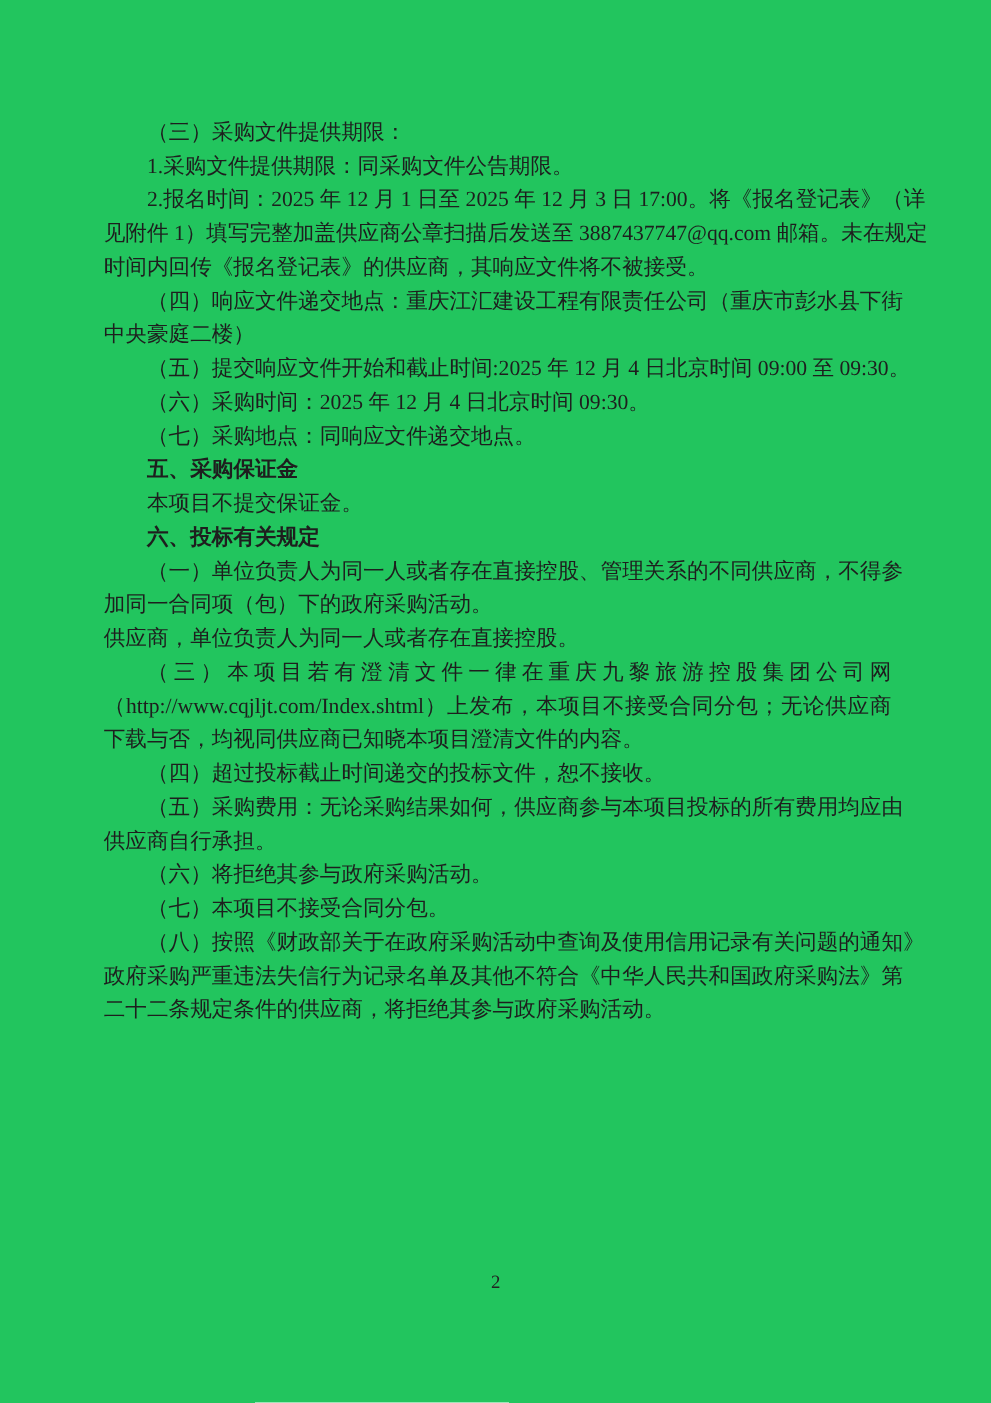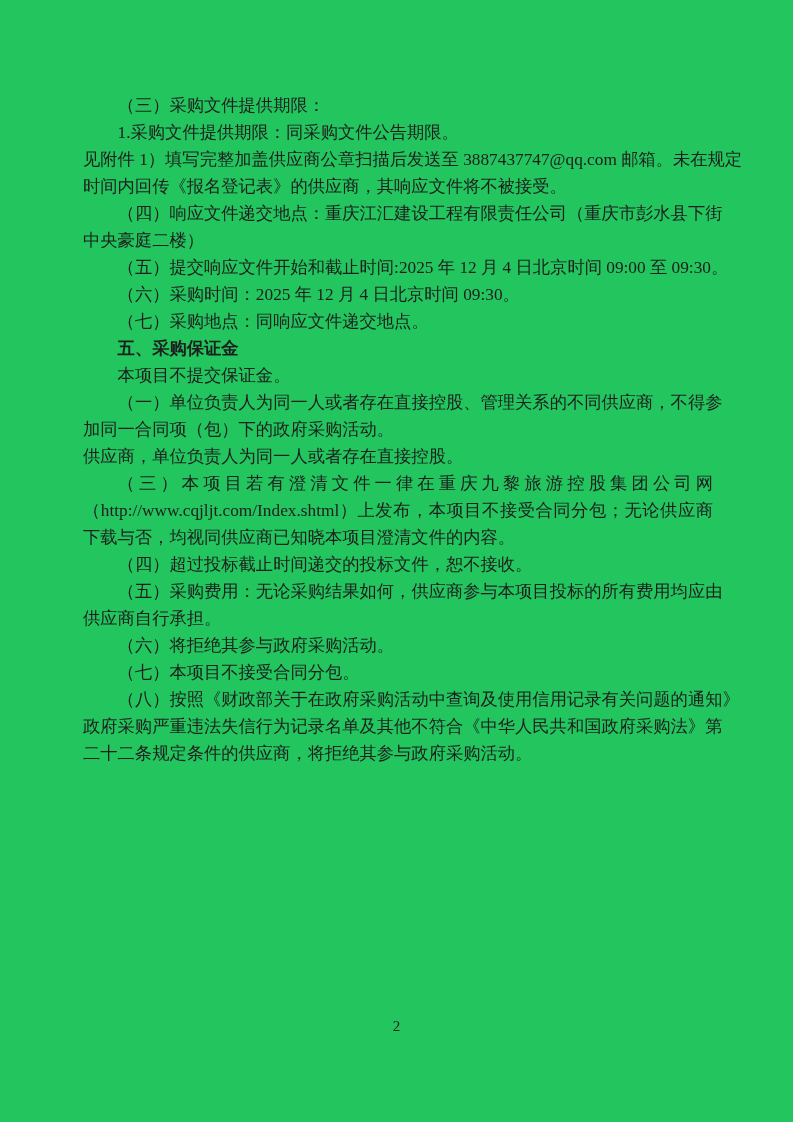--- a/index.html
+++ b/index.html
@@ -60,20 +60,21 @@
 
 <div class="page">
   <div class="doc-body">
       <div class="para body">
         <div class="line first">（三）采购文件提供期限：</div>
       </div>
       <div class="para body">
         <div class="line first">1.采购文件提供期限：同采购文件公告期限。</div>
       </div>
       <div class="para body">
+        <div class="line first justify">2.报名时间：2025 年 12 月 1 日至 2025 年 12 月 3 日 17:00。将《报名登记表》（详</div>
         <div class="line justify">见附件 1）填写完整加盖供应商公章扫描后发送至 3887437747@qq.com 邮箱。未在规定</div>
         <div class="line">时间内回传《报名登记表》的供应商，其响应文件将不被接受。</div>
       </div>
       <div class="para body">
         <div class="line first justify">（四）响应文件递交地点：重庆江汇建设工程有限责任公司（重庆市彭水县下街</div>
         <div class="line">中央豪庭二楼）</div>
       </div>
       <div class="para body">
         <div class="line first">（五）提交响应文件开始和截止时间:2025 年 12 月 4 日北京时间 09:00 至 09:30。</div>
       </div>
@@ -81,20 +82,23 @@
         <div class="line first">（六）采购时间：2025 年 12 月 4 日北京时间 09:30。</div>
       </div>
       <div class="para body">
         <div class="line first">（七）采购地点：同响应文件递交地点。</div>
       </div>
       <div class="para heading">
         <div class="line first">五、采购保证金</div>
       </div>
       <div class="para body">
         <div class="line first">本项目不提交保证金。</div>
+      </div>
+      <div class="para heading">
+        <div class="line first">六、投标有关规定</div>
       </div>
       <div class="para body">
         <div class="line first justify">（一）单位负责人为同一人或者存在直接控股、管理关系的不同供应商，不得参</div>
         <div class="line">加同一合同项（包）下的政府采购活动。</div>
       </div>
       <div class="para body">
         <div class="line">供应商，单位负责人为同一人或者存在直接控股。</div>
       </div>
       <div class="para body">
         <div class="line first justify">（三）本项目若有澄清文件一律在重庆九黎旅游控股集团公司网</div>

